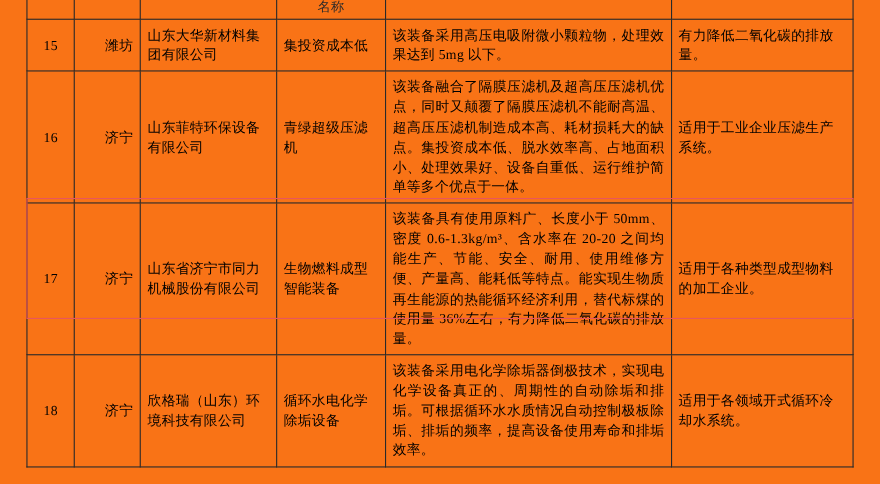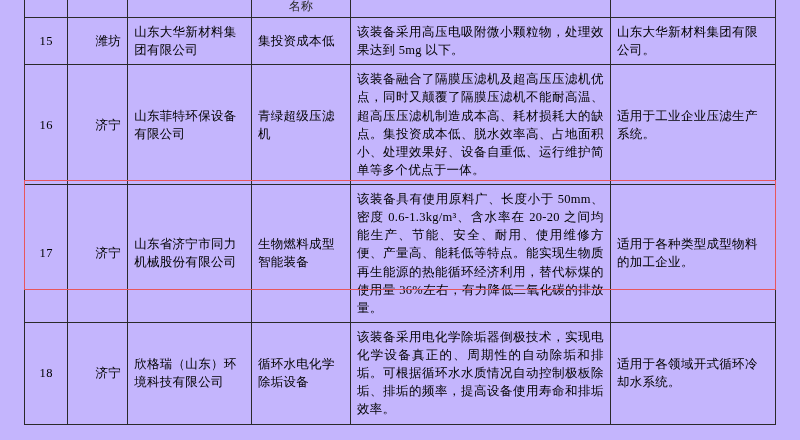--- a/index.html
+++ b/index.html
@@ -11,21 +11,21 @@
     height: 440px;
     background: #ffffff;
     font-family: "Liberation Serif", "DejaVu Serif", serif;
     color: #000000;
     overflow: hidden;
   }
   .page {
     position: relative;
     width: 800px;
     height: 440px;
-    background: #c4b5fd;
+    background: #f97316;
     box-sizing: border-box;
   }
   .doc-table {
     position: absolute;
     left: 24px;
     top: 0px;
     width: 752px;
     border-collapse: collapse;
     table-layout: fixed;
   }
@@ -104,21 +104,21 @@
         <td class="col-desc hdr-ghost"></td>
         <td class="col-use hdr-ghost"></td>
       </tr>
 
       <tr>
         <td class="col-no">15</td>
         <td class="col-city">潍坊</td>
         <td class="col-corp">山东大华新材料集团有限公司</td>
         <td class="col-equip">集投资成本低</td>
         <td class="col-desc justify">该装备采用高压电吸附微小颗粒物，处理效果达到 5mg 以下。</td>
-        <td class="col-use">山东大华新材料集团有限公司。</td>
+        <td class="col-use">有力降低二氧化碳的排放量。</td>
       </tr>
 
       <tr>
         <td class="col-no">16</td>
         <td class="col-city">济宁</td>
         <td class="col-corp">山东菲特环保设备有限公司</td>
         <td class="col-equip">青绿超级压滤机</td>
         <td class="col-desc justify">该装备融合了隔膜压滤机及超高压压滤机优点，同时又颠覆了隔膜压滤机不能耐高温、超高压压滤机制造成本高、耗材损耗大的缺点。集投资成本低、脱水效率高、占地面积小、处理效果好、设备自重低、运行维护简单等多个优点于一体。</td>
         <td class="col-use">适用于工业企业压滤生产系统。</td>
       </tr>

